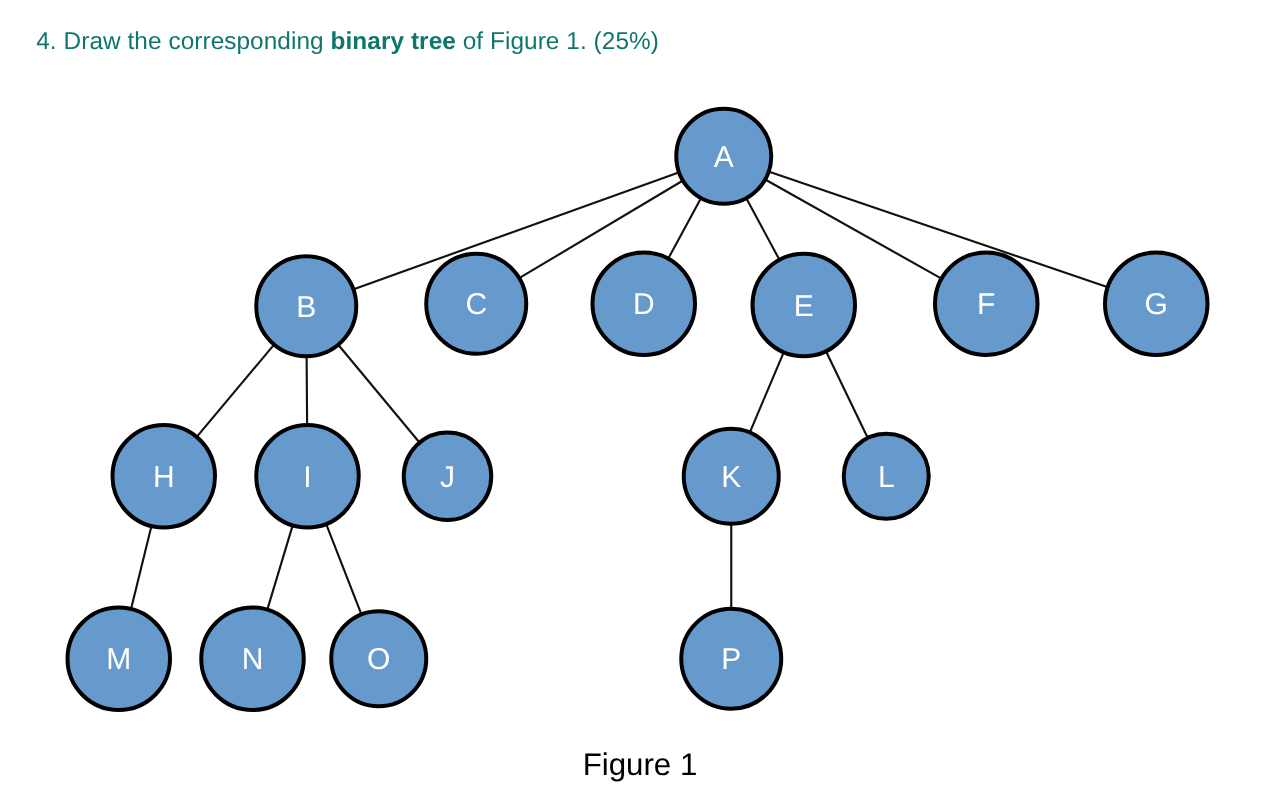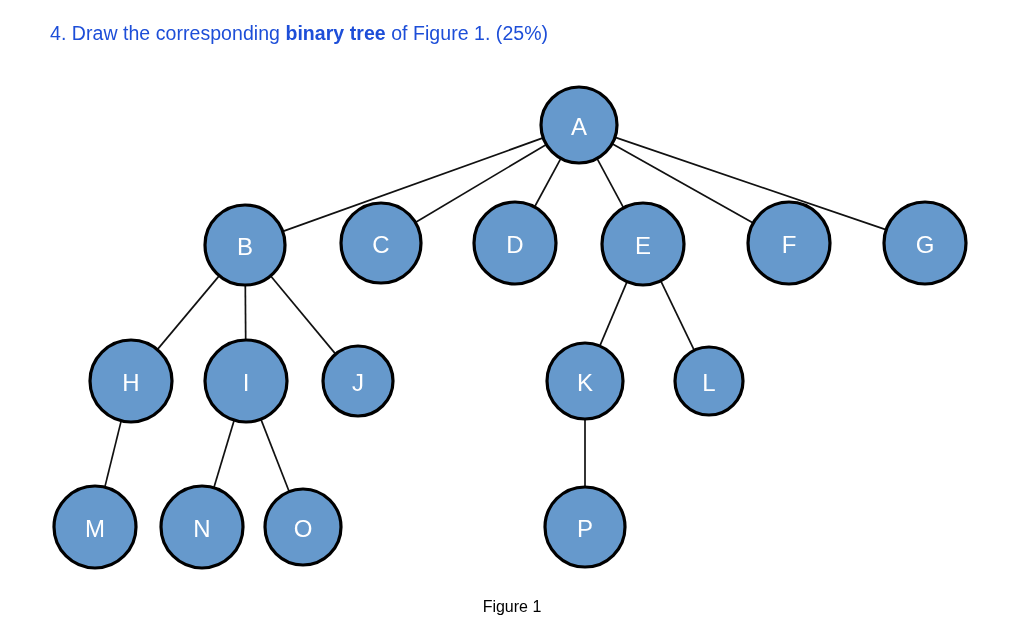--- a/index.html
+++ b/index.html
@@ -12,27 +12,27 @@
     width: 1024px;
     height: 639px;
     position: relative;
     overflow: hidden;
     font-family: "Liberation Sans", sans-serif;
     color: #000000;
   }
 
   #question-heading {
     position: absolute;
-    left: 50px;
+    left: 29px;
     top: 20px;
     font-size: 19.5px;
     line-height: 26px;
     letter-spacing: 0.05px;
     white-space: nowrap;
-    color: #1d4ed8;
+    color: #0f766e;
   }
   #question-heading .bold {
     font-weight: bold;
   }
 
   #figure-canvas {
     position: absolute;
     left: 0;
     top: 0;
     width: 1024px;
@@ -58,21 +58,21 @@
     text-anchor: middle;
     dominant-baseline: central;
   }
 
   #figure-caption {
     position: absolute;
     left: 0;
     top: 598px;
     width: 1024px;
     text-align: center;
-    font-size: 16px;
+    font-size: 25px;
     color: #000000;
   }
 </style>
 </head>
 <body>
 
 <div id="question-heading">
   <span>4. Draw the corresponding </span><span class="bold">binary tree</span><span> of Figure 1. (25%)</span>
 </div>
 

